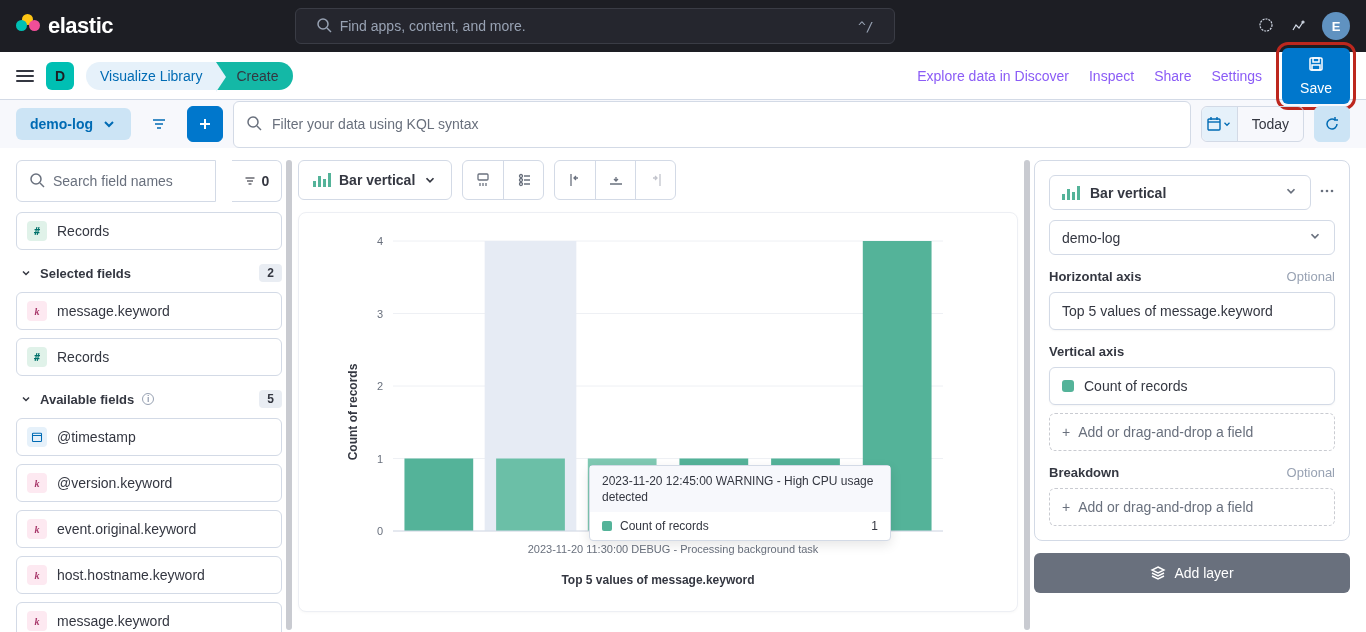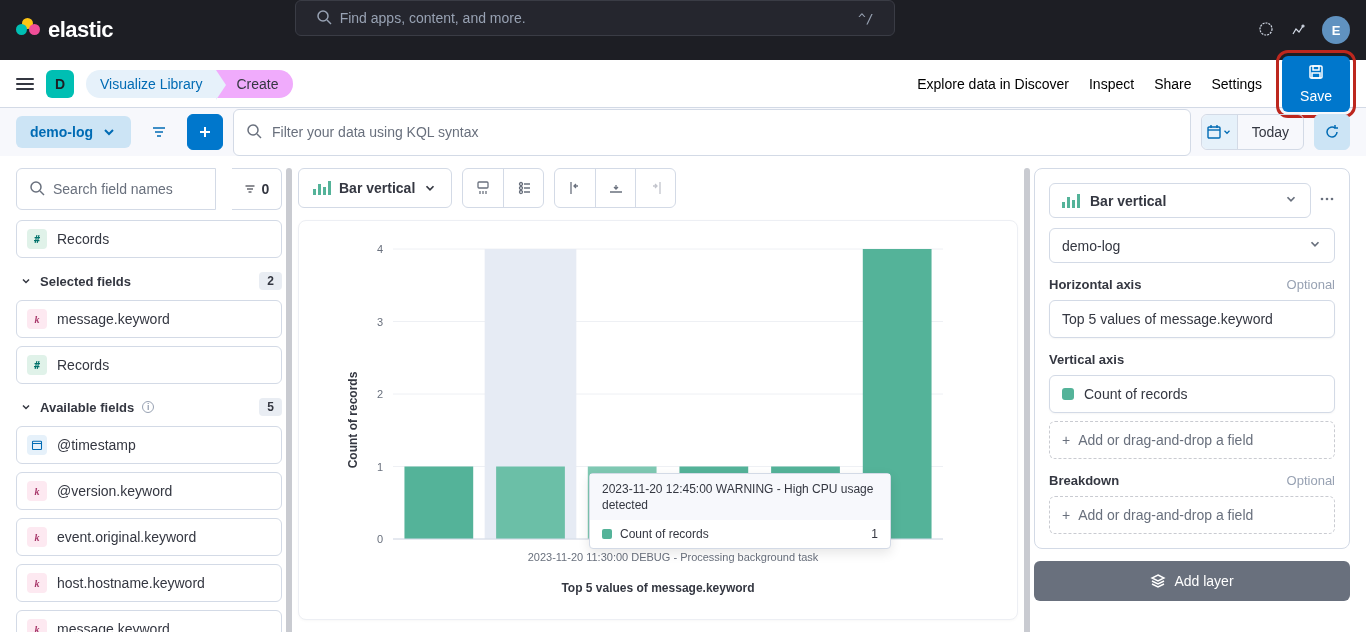--- a/index.html
+++ b/index.html
@@ -1,19 +1,19 @@
 <!DOCTYPE html>
 <html><head>
   <meta charset="utf-8">
   <style>
     * { box-sizing: border-box; margin: 0; padding: 0; }
     body { font-family: -apple-system, BlinkMacSystemFont, "Segoe UI", Helvetica, Arial, sans-serif; background: #fff; color: #343741; font-size: 14px; }
 
     
-    .top-header { background: #1d1e24; height: 60px; display: flex; padding: 0 16px; }
+    .top-header { background: #1d1e24; height: 52px; display: flex; align-items: center; padding: 0 16px; }
     .logo-wrap { display: flex; align-items: center; gap: 8px; }
     .clover { width: 24px; height: 24px; position: relative; }
     .clover .petal { position: absolute; width: 11px; height: 11px; border-radius: 50%; }
     .clover .p1 { background: #fec514; top: 0; left: 6px; }
     .clover .p2 { background: #00bfb3; top: 6px; left: 0; }
     .clover .p3 { background: #f04e98; top: 6px; right: 0; }
     .logo-text { color: #fff; font-size: 22px; font-weight: 700; letter-spacing: -0.5px; }
     .search-bar { flex: 1; max-width: 600px; margin: 0 auto; display: flex; align-items: center; background: #25262e; border: 1px solid #3a3c45; border-radius: 6px; height: 36px; padding: 0 20px; color: #98a2b3; }
     .search-bar .srch-ico { margin-right: 8px; color: #98a2b3; }
     .search-bar .txt { flex: 1; }
@@ -23,23 +23,23 @@
 
     
     .sub-header { height: 48px; border-bottom: 1px solid #d3dae6; display: flex; align-items: center; padding: 0 16px; gap: 12px; }
     .ham { display: flex; flex-direction: column; gap: 3px; cursor: pointer; }
     .ham span { width: 18px; height: 2px; background: #343741; border-radius: 1px; }
     .d-badge { width: 28px; height: 28px; background: #00bfb3; border-radius: 6px; display: flex; align-items: center; justify-content: center; color: #1d1e24; font-weight: 700; }
     .breadcrumb { display: flex; align-items: center; }
     .crumb { padding: 6px 14px; }
     .crumb.first { background: #e6f1fa; color: #006bb4; border-radius: 16px 0 0 16px; position: relative; }
     .crumb.first::after { content: ""; position: absolute; right: -10px; top: 0; border-top: 15px solid transparent; border-bottom: 15px solid transparent; border-left: 10px solid #e6f1fa; }
-    .crumb.second { background: #f0abfc; color: #343741; padding-left: 20px; border-radius: 0 16px 16px 0; }
+    .crumb.second { background: #14b8a6; color: #343741; padding-left: 20px; border-radius: 0 16px 16px 0; }
     .sub-right { margin-left: auto; display: flex; align-items: center; gap: 20px; }
-    .link-blue { color: #000000; font-weight: 500; cursor: pointer; }
+    .link-blue { color: #8b5cf6; font-weight: 500; cursor: pointer; }
     .save-btn { background: #07c; color: #fff; border: none; border-radius: 6px; padding: 8px 18px; display: flex; align-items: center; gap: 8px; font-size: 14px; font-weight: 500; cursor: pointer; outline: 3px solid #bd271e; outline-offset: 3px; flex-direction: column; }
 
     
     .filter-bar { background: #f7f8fc; height: 48px; display: flex; align-items: center; padding: 8px 16px; gap: 10px; }
     .ds-sel { background: #cce4f5; color: #006bb4; border-radius: 6px; padding: 8px 14px; display: flex; align-items: center; gap: 8px; font-weight: 600; cursor: pointer; }
     .icon-btn { width: 36px; height: 36px; border: 1px solid #d3dae6; border-radius: 6px; display: flex; align-items: center; justify-content: center; cursor: pointer; background: #fff; }
     .icon-btn.blue { background: #07c; color: #fff; border-color: #07c; }
     .kql-input { flex: 1; background: #fff; border: 1px solid #d3dae6; border-radius: 6px; height: 47px; display: flex; align-items: center; padding: 0 12px; color: #69707d; }
     .kql-input .srch-ico { margin-right: 10px; }
     .date-btn { border: 1px solid #d3dae6; border-radius: 6px; display: flex; align-items: center; height: 36px; }

